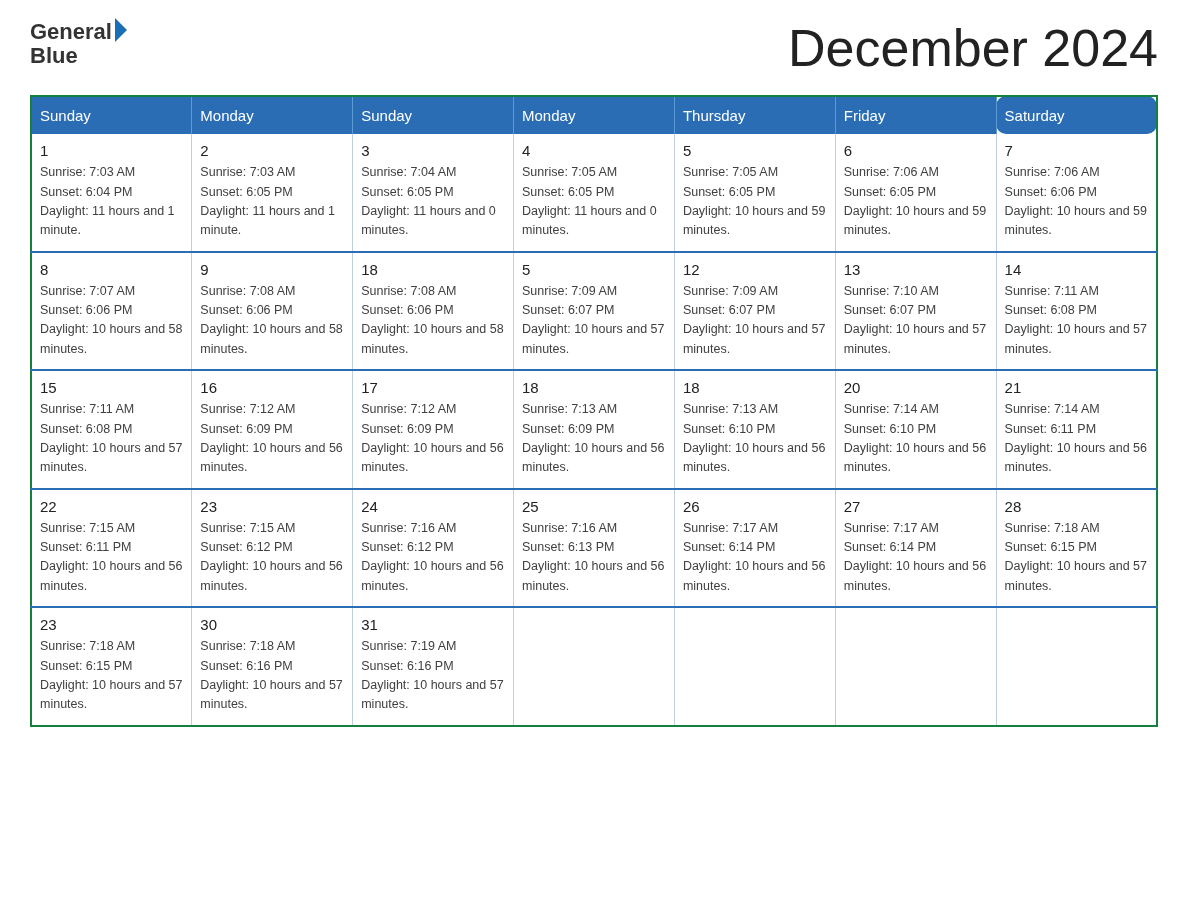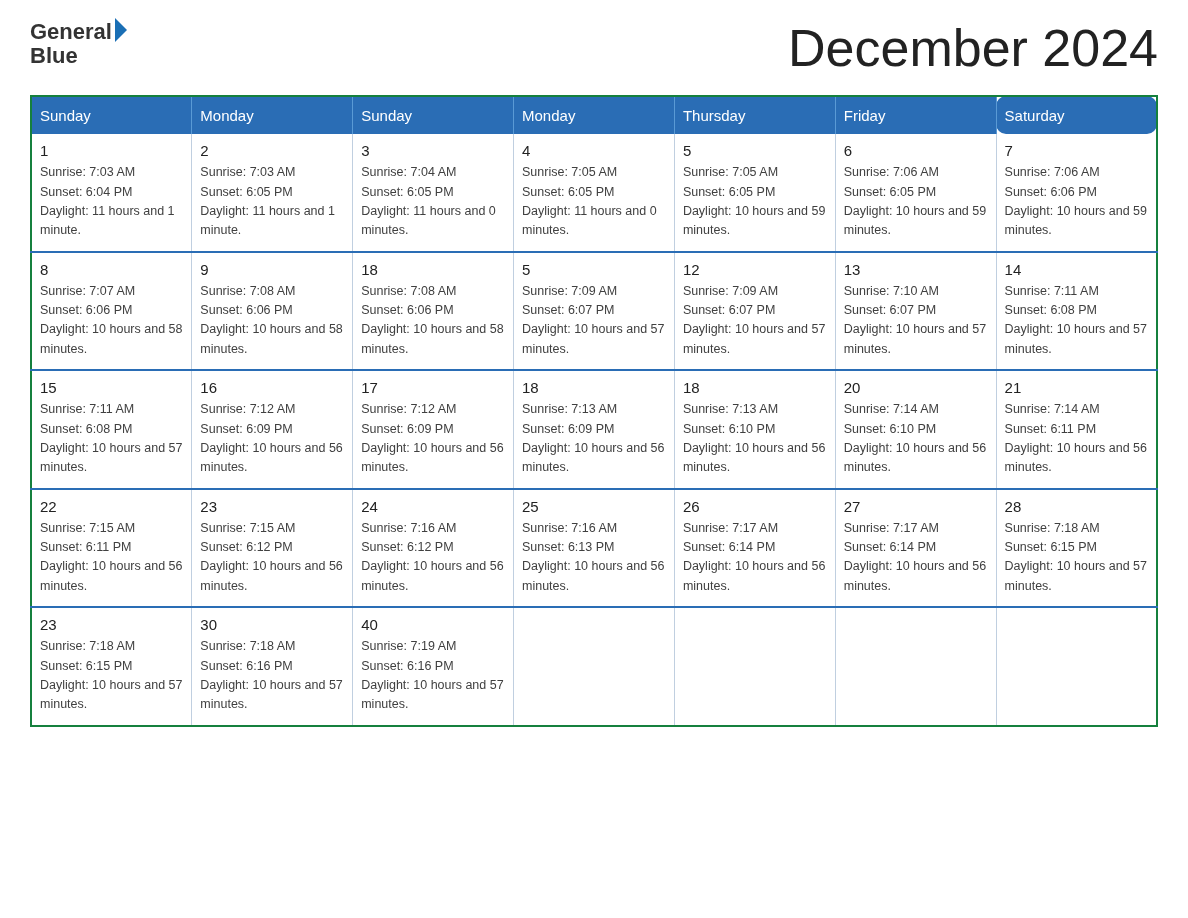--- a/index.html
+++ b/index.html
@@ -373,21 +373,21 @@
       </td>
         <td>
         <span class="day-number">30</span>
         <div class="day-info">
           Sunrise: 7:18 AM<br>
           Sunset: 6:16 PM<br>
           Daylight: 10 hours and 57 minutes.
         </div>
       </td>
         <td>
-        <span class="day-number">40</span>
+        <span class="day-number">31</span>
         <div class="day-info">
           Sunrise: 7:19 AM<br>
           Sunset: 6:16 PM<br>
           Daylight: 10 hours and 57 minutes.
         </div>
       </td>
         <td class="empty-cell"></td>
         <td class="empty-cell"></td>
         <td class="empty-cell"></td>
         <td class="empty-cell"></td>

